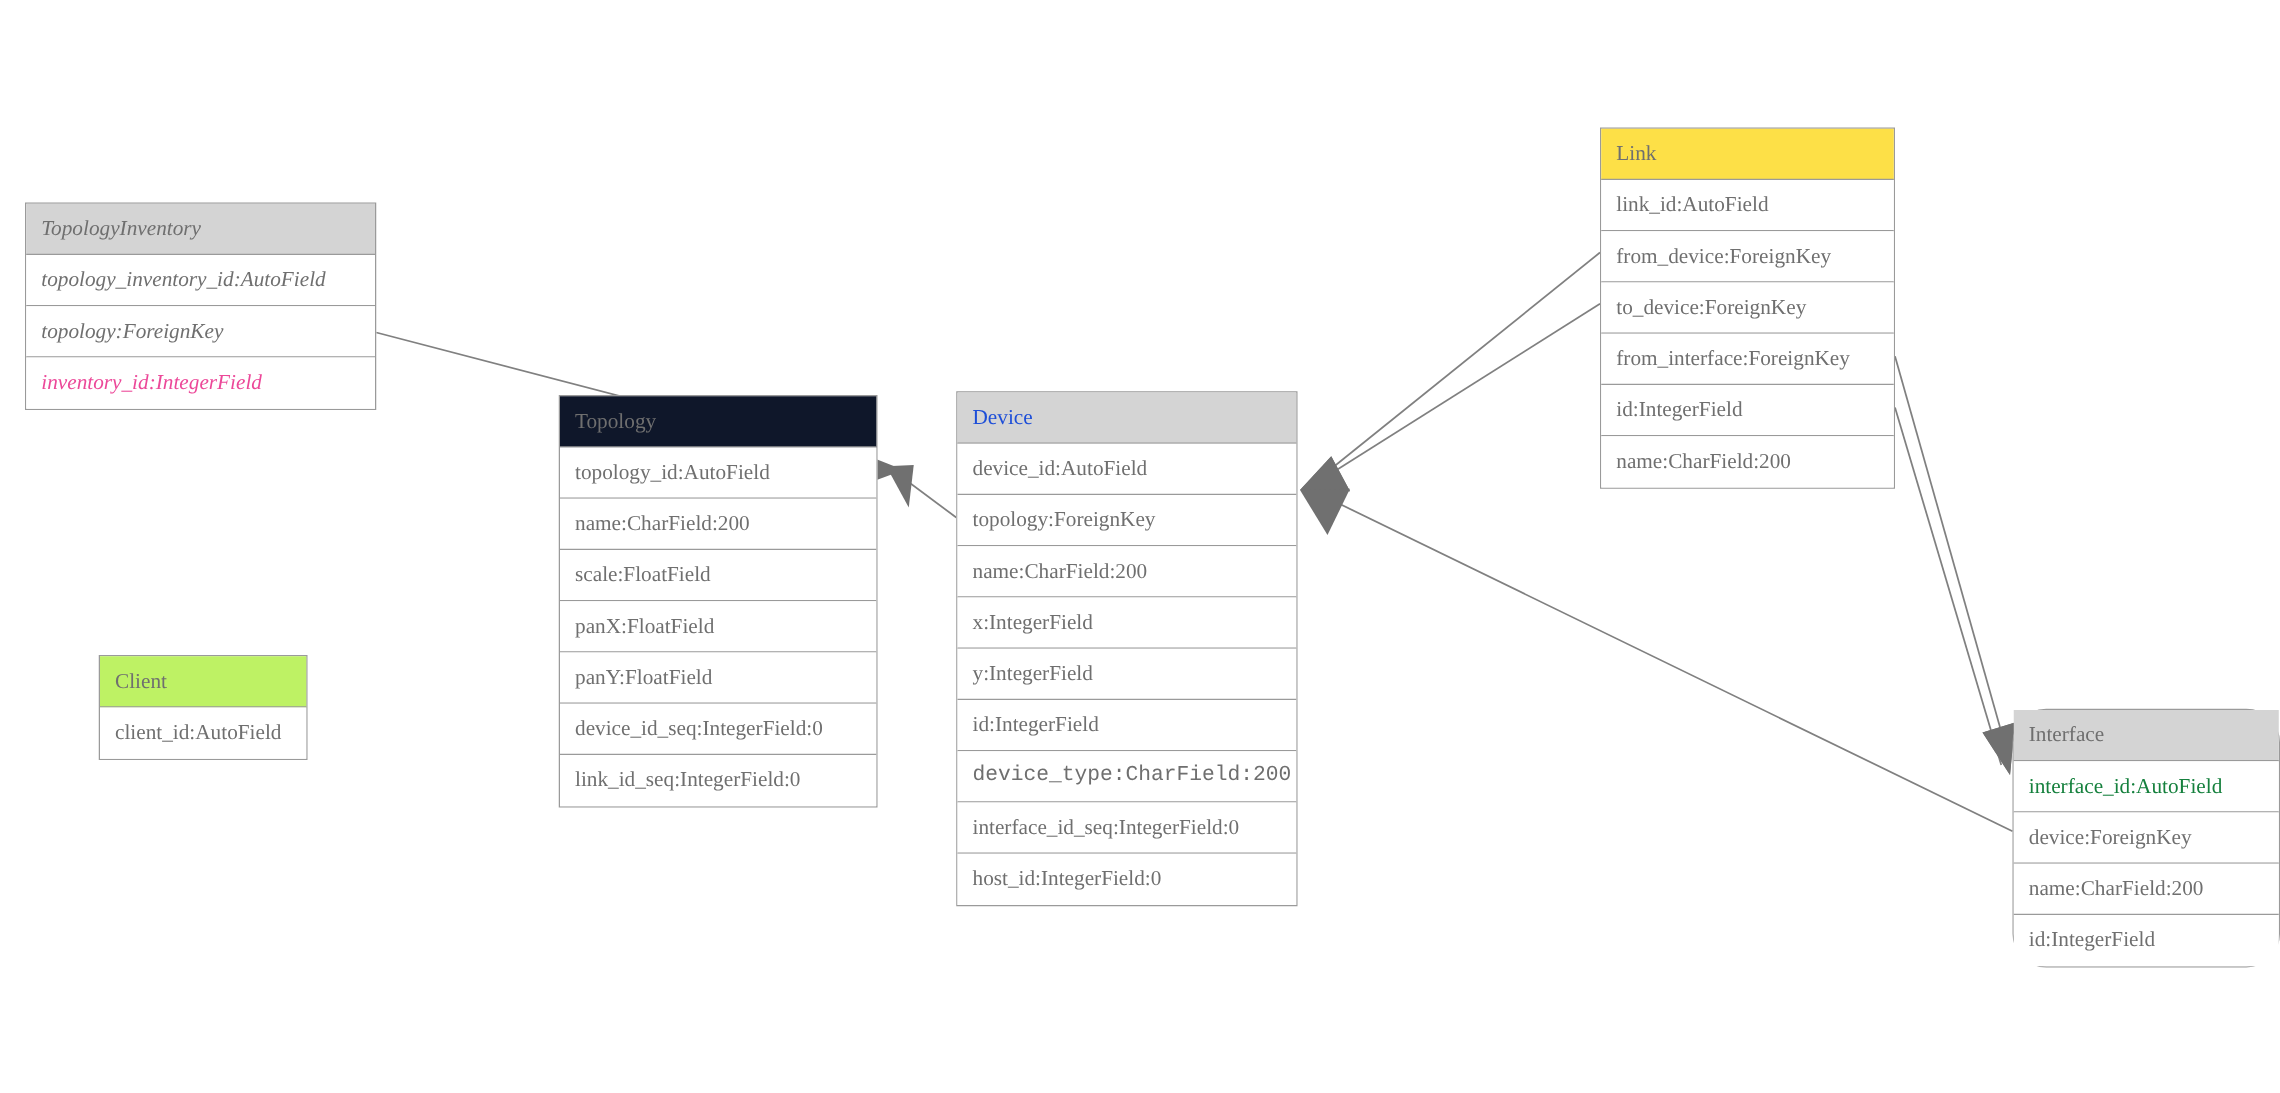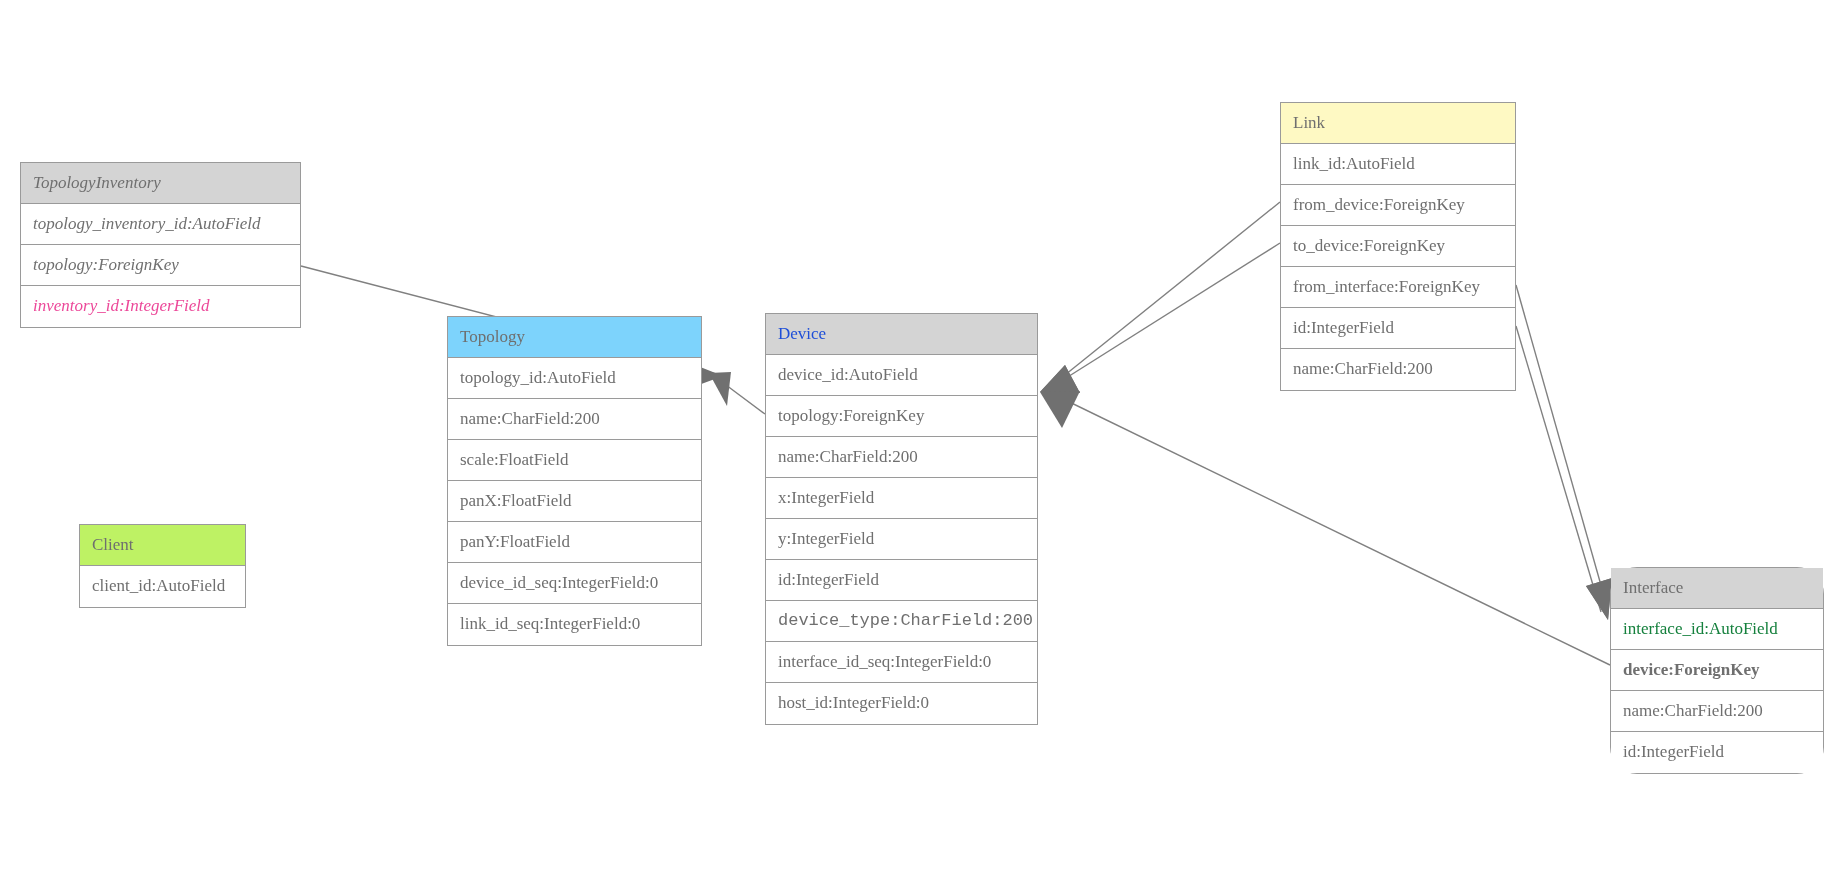--- a/index.html
+++ b/index.html
@@ -102,21 +102,21 @@
         <div class="entity-header" style="background: rgb(212, 212, 212); color: rgb(111, 111, 111); border-bottom-color: rgb(154, 154, 154);">TopologyInventory</div>
         <div class="entity-field" style="color: rgb(111, 111, 111); border-bottom-color: rgb(154, 154, 154);">topology_inventory_id:AutoField</div>
         <div class="entity-field" style="color: rgb(111, 111, 111); border-bottom-color: rgb(154, 154, 154);">topology:ForeignKey</div>
         <div class="entity-field" style="color: #ec4899; border-bottom-color: rgb(154, 154, 154);">inventory_id:IntegerField</div>
       </div>
       <div class="entity" style="left: 79px; top: 524px; width: 167px; border-color: rgb(154, 154, 154);">
         <div class="entity-header" style="background: #bef264; color: rgb(111, 111, 111); border-bottom-color: rgb(154, 154, 154);">Client</div>
         <div class="entity-field" style="color: rgb(111, 111, 111); border-bottom-color: rgb(154, 154, 154);">client_id:AutoField</div>
       </div>
       <div class="entity" style="left: 447px; top: 316px; width: 255px; border-color: rgb(154, 154, 154);">
-        <div class="entity-header" style="background: #7dd3fc; color: rgb(111, 111, 111); border-bottom-color: rgb(154, 154, 154);">Topology</div>
+        <div class="entity-header" style="background: #0f172a; color: rgb(111, 111, 111); border-bottom-color: rgb(154, 154, 154);">Topology</div>
         <div class="entity-field" style="color: rgb(111, 111, 111); border-bottom-color: rgb(154, 154, 154);">topology_id:AutoField</div>
         <div class="entity-field" style="color: rgb(111, 111, 111); border-bottom-color: rgb(154, 154, 154);">name:CharField:200</div>
         <div class="entity-field" style="color: rgb(111, 111, 111); border-bottom-color: rgb(154, 154, 154);">scale:FloatField</div>
         <div class="entity-field" style="color: rgb(111, 111, 111); border-bottom-color: rgb(154, 154, 154);">panX:FloatField</div>
         <div class="entity-field" style="color: rgb(111, 111, 111); border-bottom-color: rgb(154, 154, 154);">panY:FloatField</div>
         <div class="entity-field" style="color: rgb(111, 111, 111); border-bottom-color: rgb(154, 154, 154);">device_id_seq:IntegerField:0</div>
         <div class="entity-field" style="color: rgb(111, 111, 111); border-bottom-color: rgb(154, 154, 154);">link_id_seq:IntegerField:0</div>
       </div>
       <div class="entity" style="left: 765px; top: 313px; width: 273px; border-color: rgb(154, 154, 154);">
         <div class="entity-header" style="background: rgb(212, 212, 212); color: #1d4ed8; border-bottom-color: rgb(154, 154, 154);">Device</div>
@@ -124,30 +124,30 @@
         <div class="entity-field" style="color: rgb(111, 111, 111); border-bottom-color: rgb(154, 154, 154);">topology:ForeignKey</div>
         <div class="entity-field" style="color: rgb(111, 111, 111); border-bottom-color: rgb(154, 154, 154);">name:CharField:200</div>
         <div class="entity-field" style="color: rgb(111, 111, 111); border-bottom-color: rgb(154, 154, 154);">x:IntegerField</div>
         <div class="entity-field" style="color: rgb(111, 111, 111); border-bottom-color: rgb(154, 154, 154);">y:IntegerField</div>
         <div class="entity-field" style="color: rgb(111, 111, 111); border-bottom-color: rgb(154, 154, 154);">id:IntegerField</div>
         <div class="entity-field" style="color: rgb(111, 111, 111); border-bottom-color: rgb(154, 154, 154); font-family: Liberation Mono, monospace;">device_type:CharField:200</div>
         <div class="entity-field" style="color: rgb(111, 111, 111); border-bottom-color: rgb(154, 154, 154);">interface_id_seq:IntegerField:0</div>
         <div class="entity-field" style="color: rgb(111, 111, 111); border-bottom-color: rgb(154, 154, 154);">host_id:IntegerField:0</div>
       </div>
       <div class="entity" style="left: 1280px; top: 102px; width: 236px; border-color: rgb(154, 154, 154);">
-        <div class="entity-header" style="background: #fef9c3; color: rgb(111, 111, 111); border-bottom-color: rgb(154, 154, 154);">Link</div>
+        <div class="entity-header" style="background: #fde047; color: rgb(111, 111, 111); border-bottom-color: rgb(154, 154, 154);">Link</div>
         <div class="entity-field" style="color: rgb(111, 111, 111); border-bottom-color: rgb(154, 154, 154);">link_id:AutoField</div>
         <div class="entity-field" style="color: rgb(111, 111, 111); border-bottom-color: rgb(154, 154, 154);">from_device:ForeignKey</div>
         <div class="entity-field" style="color: rgb(111, 111, 111); border-bottom-color: rgb(154, 154, 154);">to_device:ForeignKey</div>
         <div class="entity-field" style="color: rgb(111, 111, 111); border-bottom-color: rgb(154, 154, 154);">from_interface:ForeignKey</div>
         <div class="entity-field" style="color: rgb(111, 111, 111); border-bottom-color: rgb(154, 154, 154);">id:IntegerField</div>
         <div class="entity-field" style="color: rgb(111, 111, 111); border-bottom-color: rgb(154, 154, 154);">name:CharField:200</div>
       </div>
       <div class="entity" style="left: 1610px; top: 567px; width: 214px; border-color: rgb(154, 154, 154); border-radius: 27px;">
         <div class="entity-header" style="background: rgb(212, 212, 212); color: rgb(111, 111, 111); border-bottom-color: rgb(154, 154, 154);">Interface</div>
         <div class="entity-field" style="color: #15803d; border-bottom-color: rgb(154, 154, 154);">interface_id:AutoField</div>
-        <div class="entity-field" style="color: rgb(111, 111, 111); border-bottom-color: rgb(154, 154, 154); font-weight: bold;">device:ForeignKey</div>
+        <div class="entity-field" style="color: rgb(111, 111, 111); border-bottom-color: rgb(154, 154, 154);">device:ForeignKey</div>
         <div class="entity-field" style="color: rgb(111, 111, 111); border-bottom-color: rgb(154, 154, 154);">name:CharField:200</div>
         <div class="entity-field" style="color: rgb(111, 111, 111); border-bottom-color: rgb(154, 154, 154);">id:IntegerField</div>
       </div>
     </div>
 
 </div>
 
 </body></html>

